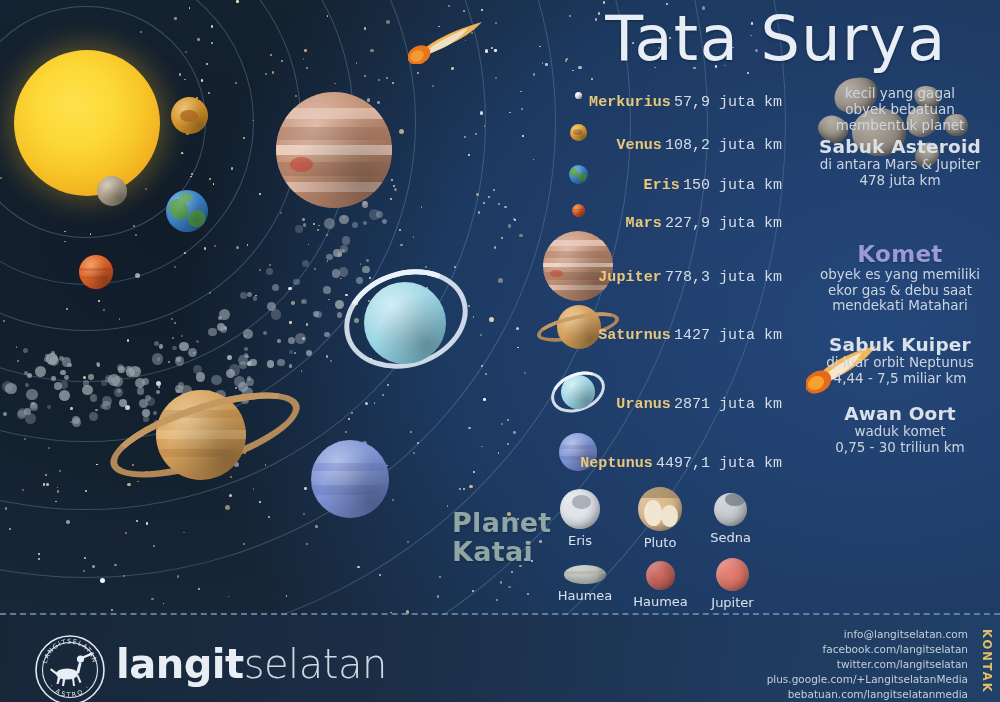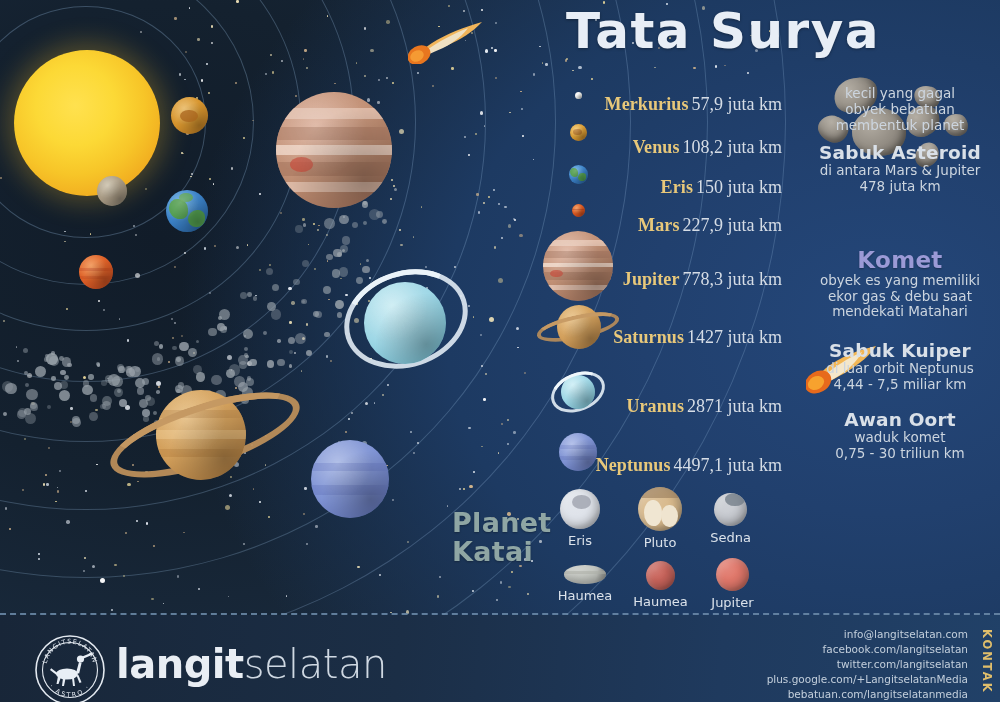--- a/index.html
+++ b/index.html
@@ -42,33 +42,34 @@
                radial-gradient(circle at 76% 76%, rgba(0,0,0,.30) 0%, rgba(0,0,0,0) 58%);
   }
   .ring {
     position:absolute; border-radius:50%;
     border-style:solid; background:transparent;
   }
 
   
   #title {
     position:absolute; left:566px; top:2px; width:420px;
-    font-size:50px; font-weight:700; letter-spacing:1.5px;
+    text-align:center;
+    font-size:62px; font-weight:400; letter-spacing:1.5px;
     color:#e8eef6;
     font-family:"DejaVu Sans", sans-serif;
     text-shadow:0 1px 3px rgba(0,0,0,.35);
   }
 
   .p-row {
     position:absolute;
     right:218px;
     text-align:left;
     white-space:nowrap;
-    font-size:18px;
-    font-family:Liberation Serif, serif;
+    font-size:15px;
+    font-family:Liberation Mono, monospace;
     line-height:1;
   }
   .p-row .pname { font-weight:bold; color:#e8c87a; letter-spacing:.1px; }
   .p-row .pdist { color:#d6dde6; font-weight:normal; margin-left:3px; }
 
   
   #rightcol { position:absolute; left:800px; top:86px; width:200px; text-align:center; }
   .blk { margin-bottom:2px; }
   .hdr-pur {
     font-size:23px; font-weight:bold; color:#9b9ad6; letter-spacing:.3px;
@@ -833,21 +834,21 @@
   </svg>
 
   <div id="rightcol">
       <div class="blk" style="margin-top: 0px;">
         <div class="sub">
           <div>kecil yang gagal</div>
           <div>obyek bebatuan</div>
           <div>membentuk planet</div>
         </div>
       </div>
-      <div class="blk" style="margin-top: 8px;">
+      <div class="blk" style="margin-top: 2px;">
         <div class="hdr-gray">Sabuk Asteroid</div>
         <div class="sub">
           <div>di antara Mars &amp; Jupiter</div>
           <div>478 juta km</div>
         </div>
       </div>
       <div class="blk" style="margin-top: 52px;">
         <div class="hdr-pur">Komet</div>
         <div class="sub">
           <div>obyek es yang memiliki</div>

